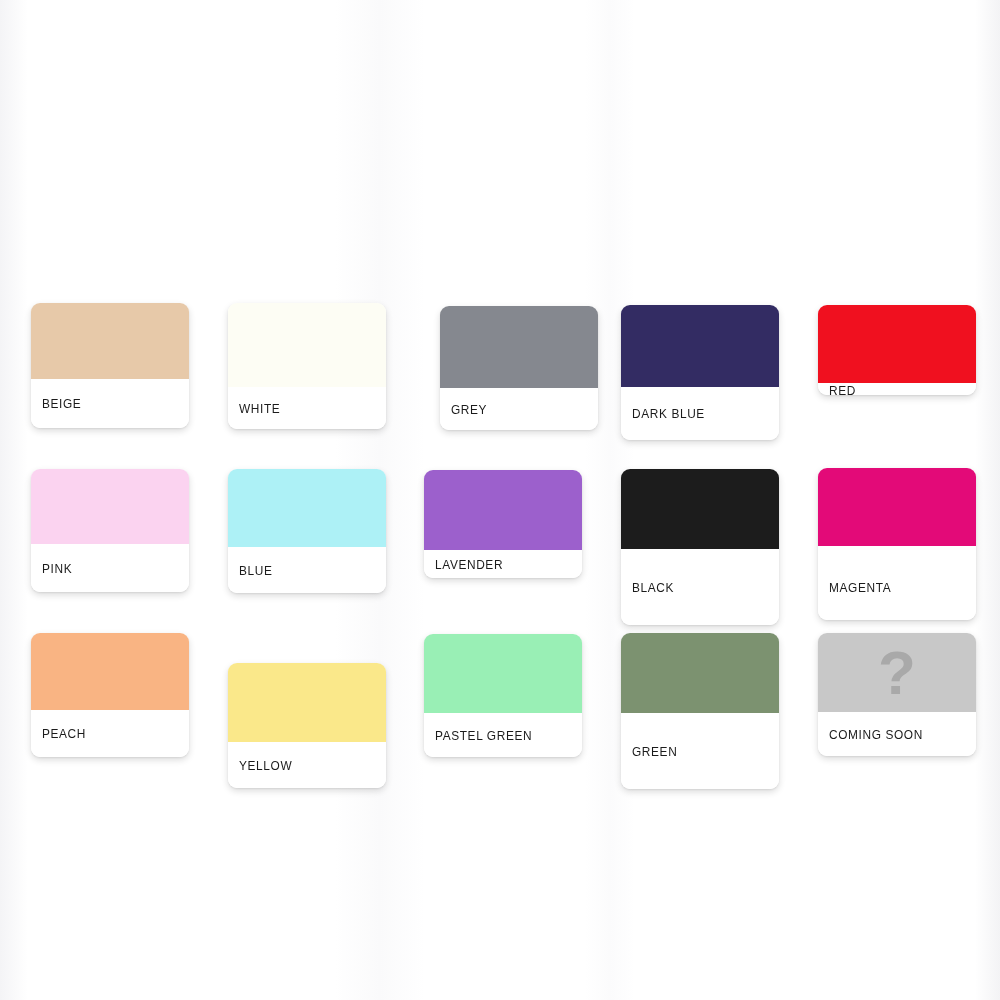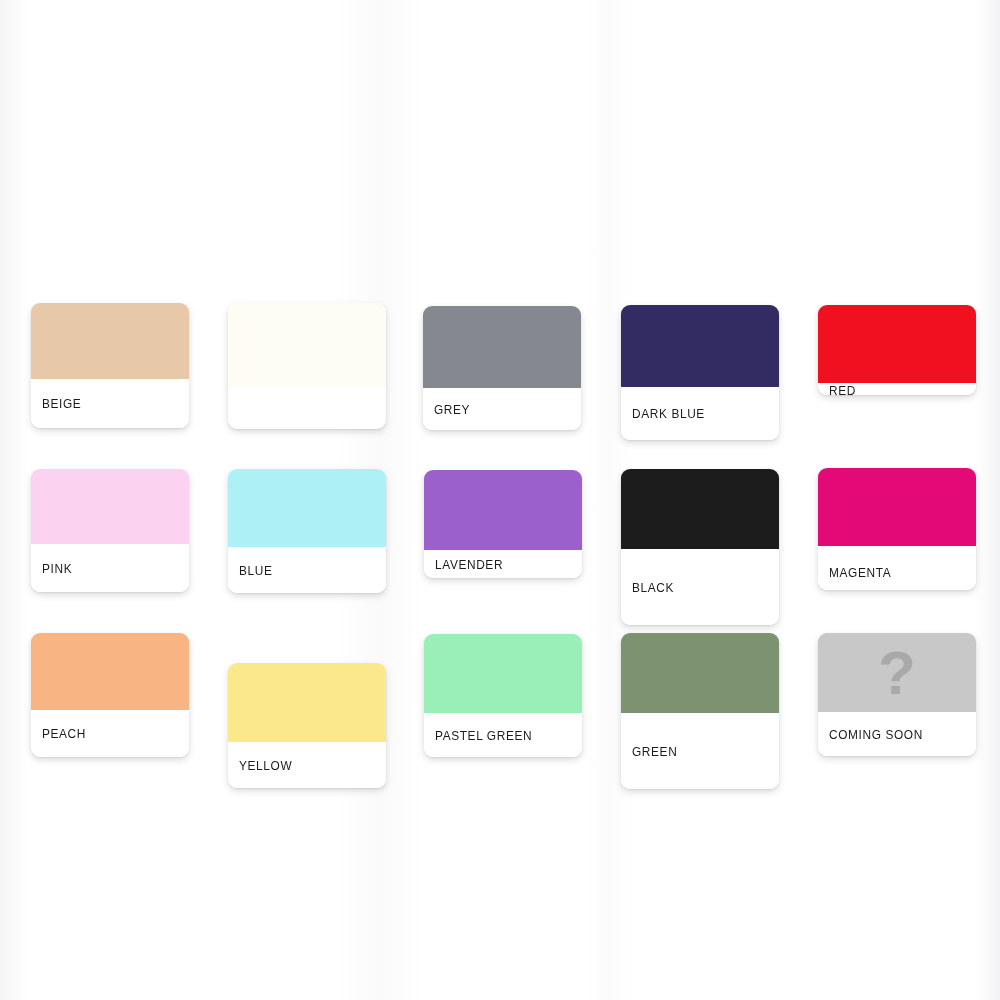--- a/index.html
+++ b/index.html
@@ -108,22 +108,25 @@
 
   <div class="swatch-grid" id="swatch-grid">
       <div class="swatch-card" style="left: 31px; top: 303px; height: 125px;">
         <div class="swatch-color" style="height: 76px; background: rgb(231, 201, 169);"></div>
         <div class="swatch-label-bar">
           <span class="swatch-label">BEIGE</span>
         </div>
       </div>
       <div class="swatch-card" style="left: 228px; top: 303px; height: 126px;">
         <div class="swatch-color" style="height: 84px; background: rgb(253, 253, 244);"></div>
-      </div>
-      <div class="swatch-card" style="left: 423px; top: 306px; height: 124px; text-align: center;">
+        <div class="swatch-label-bar">
+          <span class="swatch-label">WHITE</span>
+        </div>
+      </div>
+      <div class="swatch-card" style="left: 440px; top: 306px; height: 124px; text-align: center;">
         <div class="swatch-color" style="height: 82px; background: rgb(133, 136, 143);"></div>
         <div class="swatch-label-bar">
           <span class="swatch-label">GREY</span>
         </div>
       </div>
       <div class="swatch-card" style="left: 621px; top: 305px; height: 135px;">
         <div class="swatch-color" style="height: 82px; background: rgb(51, 44, 99);"></div>
         <div class="swatch-label-bar">
           <span class="swatch-label">DARK BLUE</span>
         </div>
@@ -151,21 +154,21 @@
         <div class="swatch-label-bar">
           <span class="swatch-label">LAVENDER</span>
         </div>
       </div>
       <div class="swatch-card" style="left: 621px; top: 469px; height: 156px;">
         <div class="swatch-color" style="height: 80px; background: rgb(28, 28, 28);"></div>
         <div class="swatch-label-bar">
           <span class="swatch-label">BLACK</span>
         </div>
       </div>
-      <div class="swatch-card" style="left: 818px; top: 468px; height: 122px; gap: 8px;">
+      <div class="swatch-card" style="left: 818px; top: 468px; height: 152px; gap: 8px;">
         <div class="swatch-color" style="height: 78px; background: rgb(227, 10, 120);"></div>
         <div class="swatch-label-bar">
           <span class="swatch-label">MAGENTA</span>
         </div>
       </div>
       <div class="swatch-card" style="left: 31px; top: 633px; height: 124px;">
         <div class="swatch-color" style="height: 77px; background: rgb(249, 180, 131);"></div>
         <div class="swatch-label-bar">
           <span class="swatch-label">PEACH</span>
         </div>

